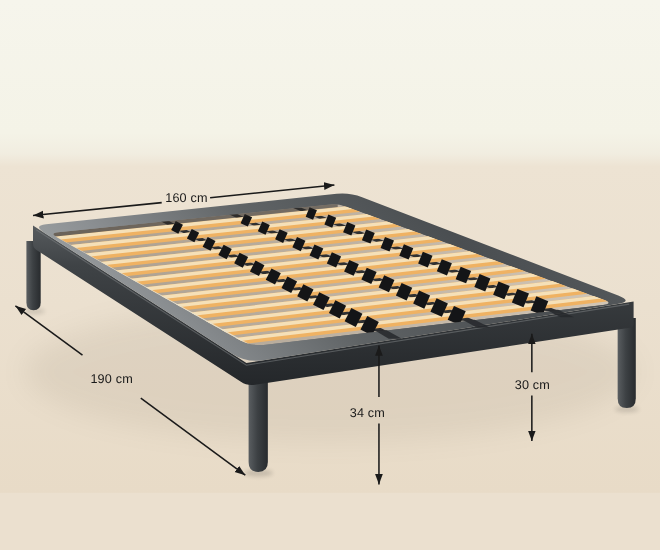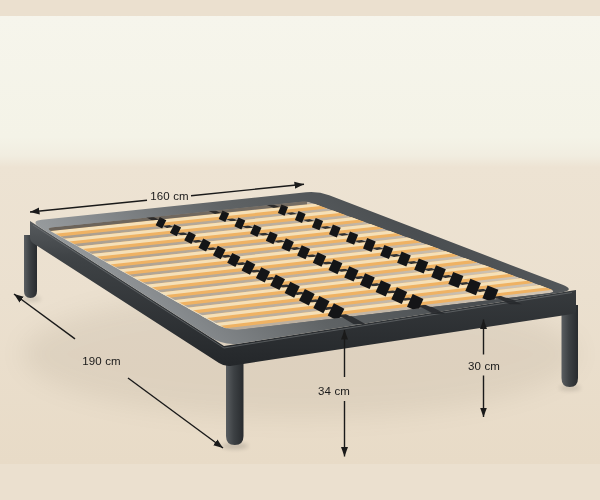--- a/index.html
+++ b/index.html
@@ -7,21 +7,20 @@
     width:600px;height:500px;overflow:hidden;
     font-family:"Liberation Sans", sans-serif;
     background:var(--floor,#ebe0cf);
   }
   .stage{
     position:relative;width:600px;height:448px;
     background:linear-gradient(180deg,
       #f6f5ec 0%, var(--wall,#f4f3e7) 27%,
       #f1ede0 31.2%, #ede3d3 33.8%,
       var(--floor,#ebe0cf) 62%, #e8dbc7 100%);
-    margin-top:16px;
   }
   svg{display:block}
   .dims line{stroke:var(--ann,#1a1a1a);stroke-width:1.4;fill:none;}
   .dims text{
     fill:var(--ann,#1a1a1a);font-size:11.5px;letter-spacing:.15px;
     text-anchor:middle;font-family:"Liberation Sans",sans-serif;
   }
 </style>
 </head>
 <body>

